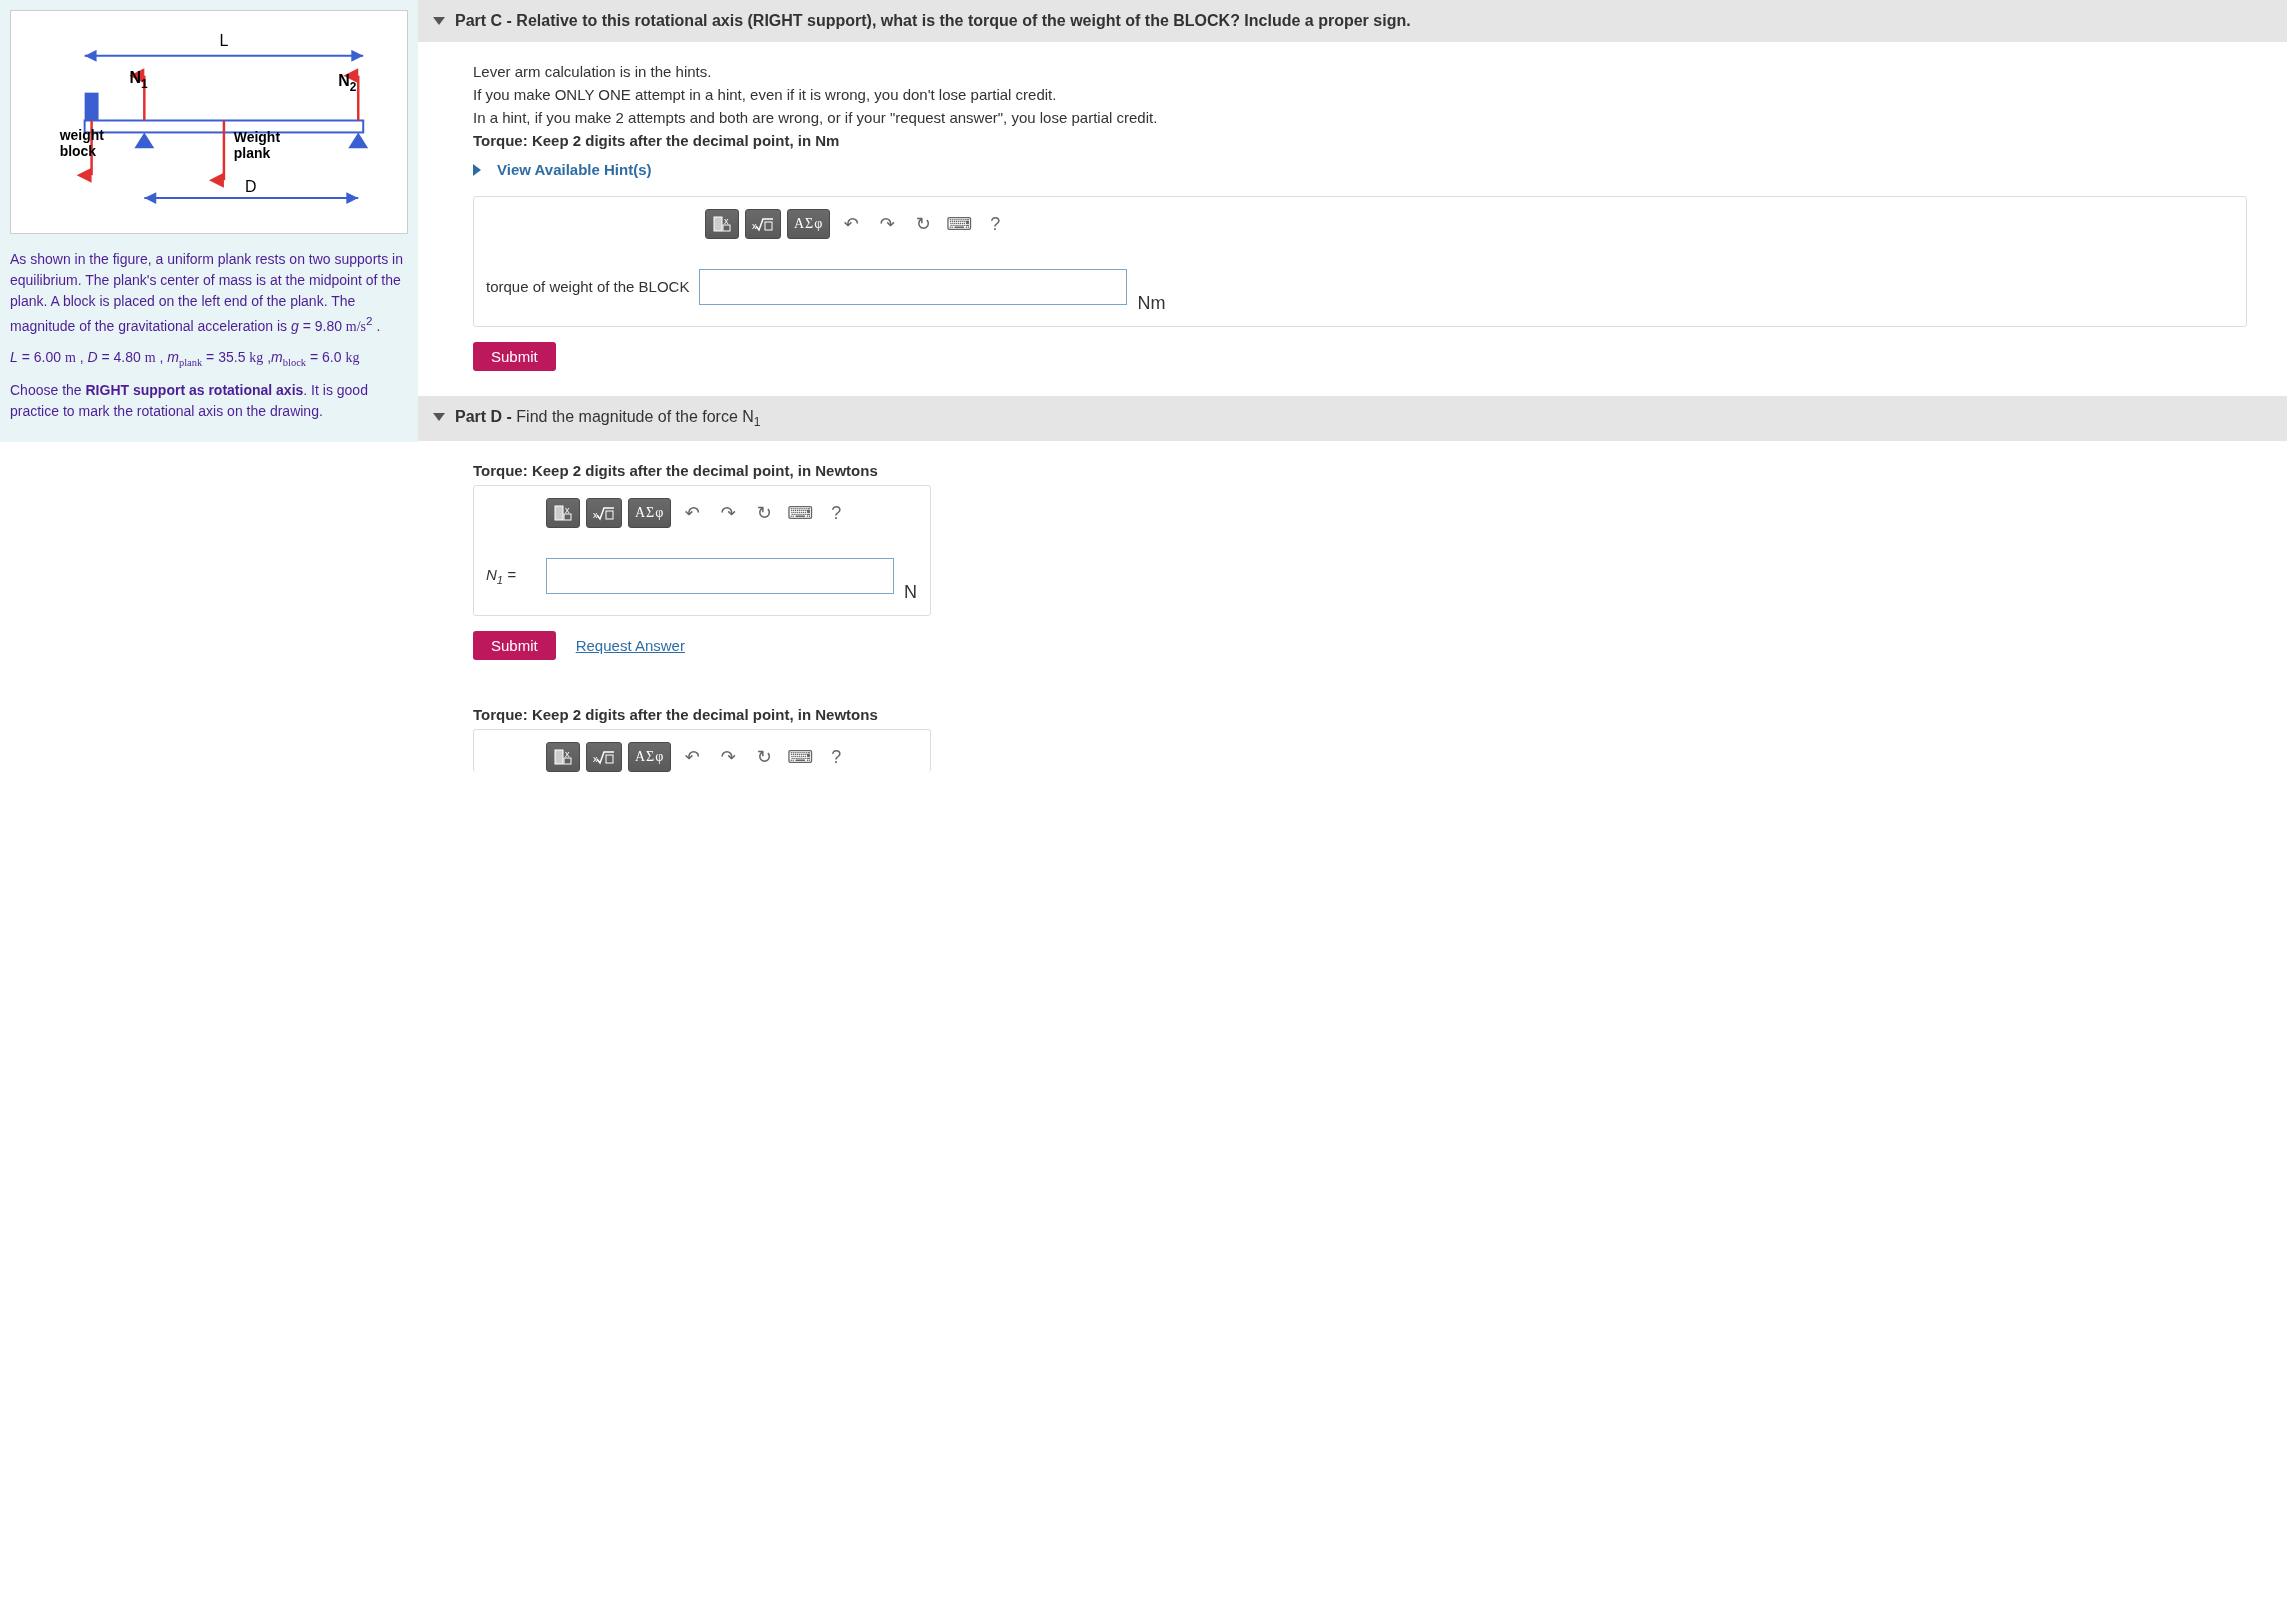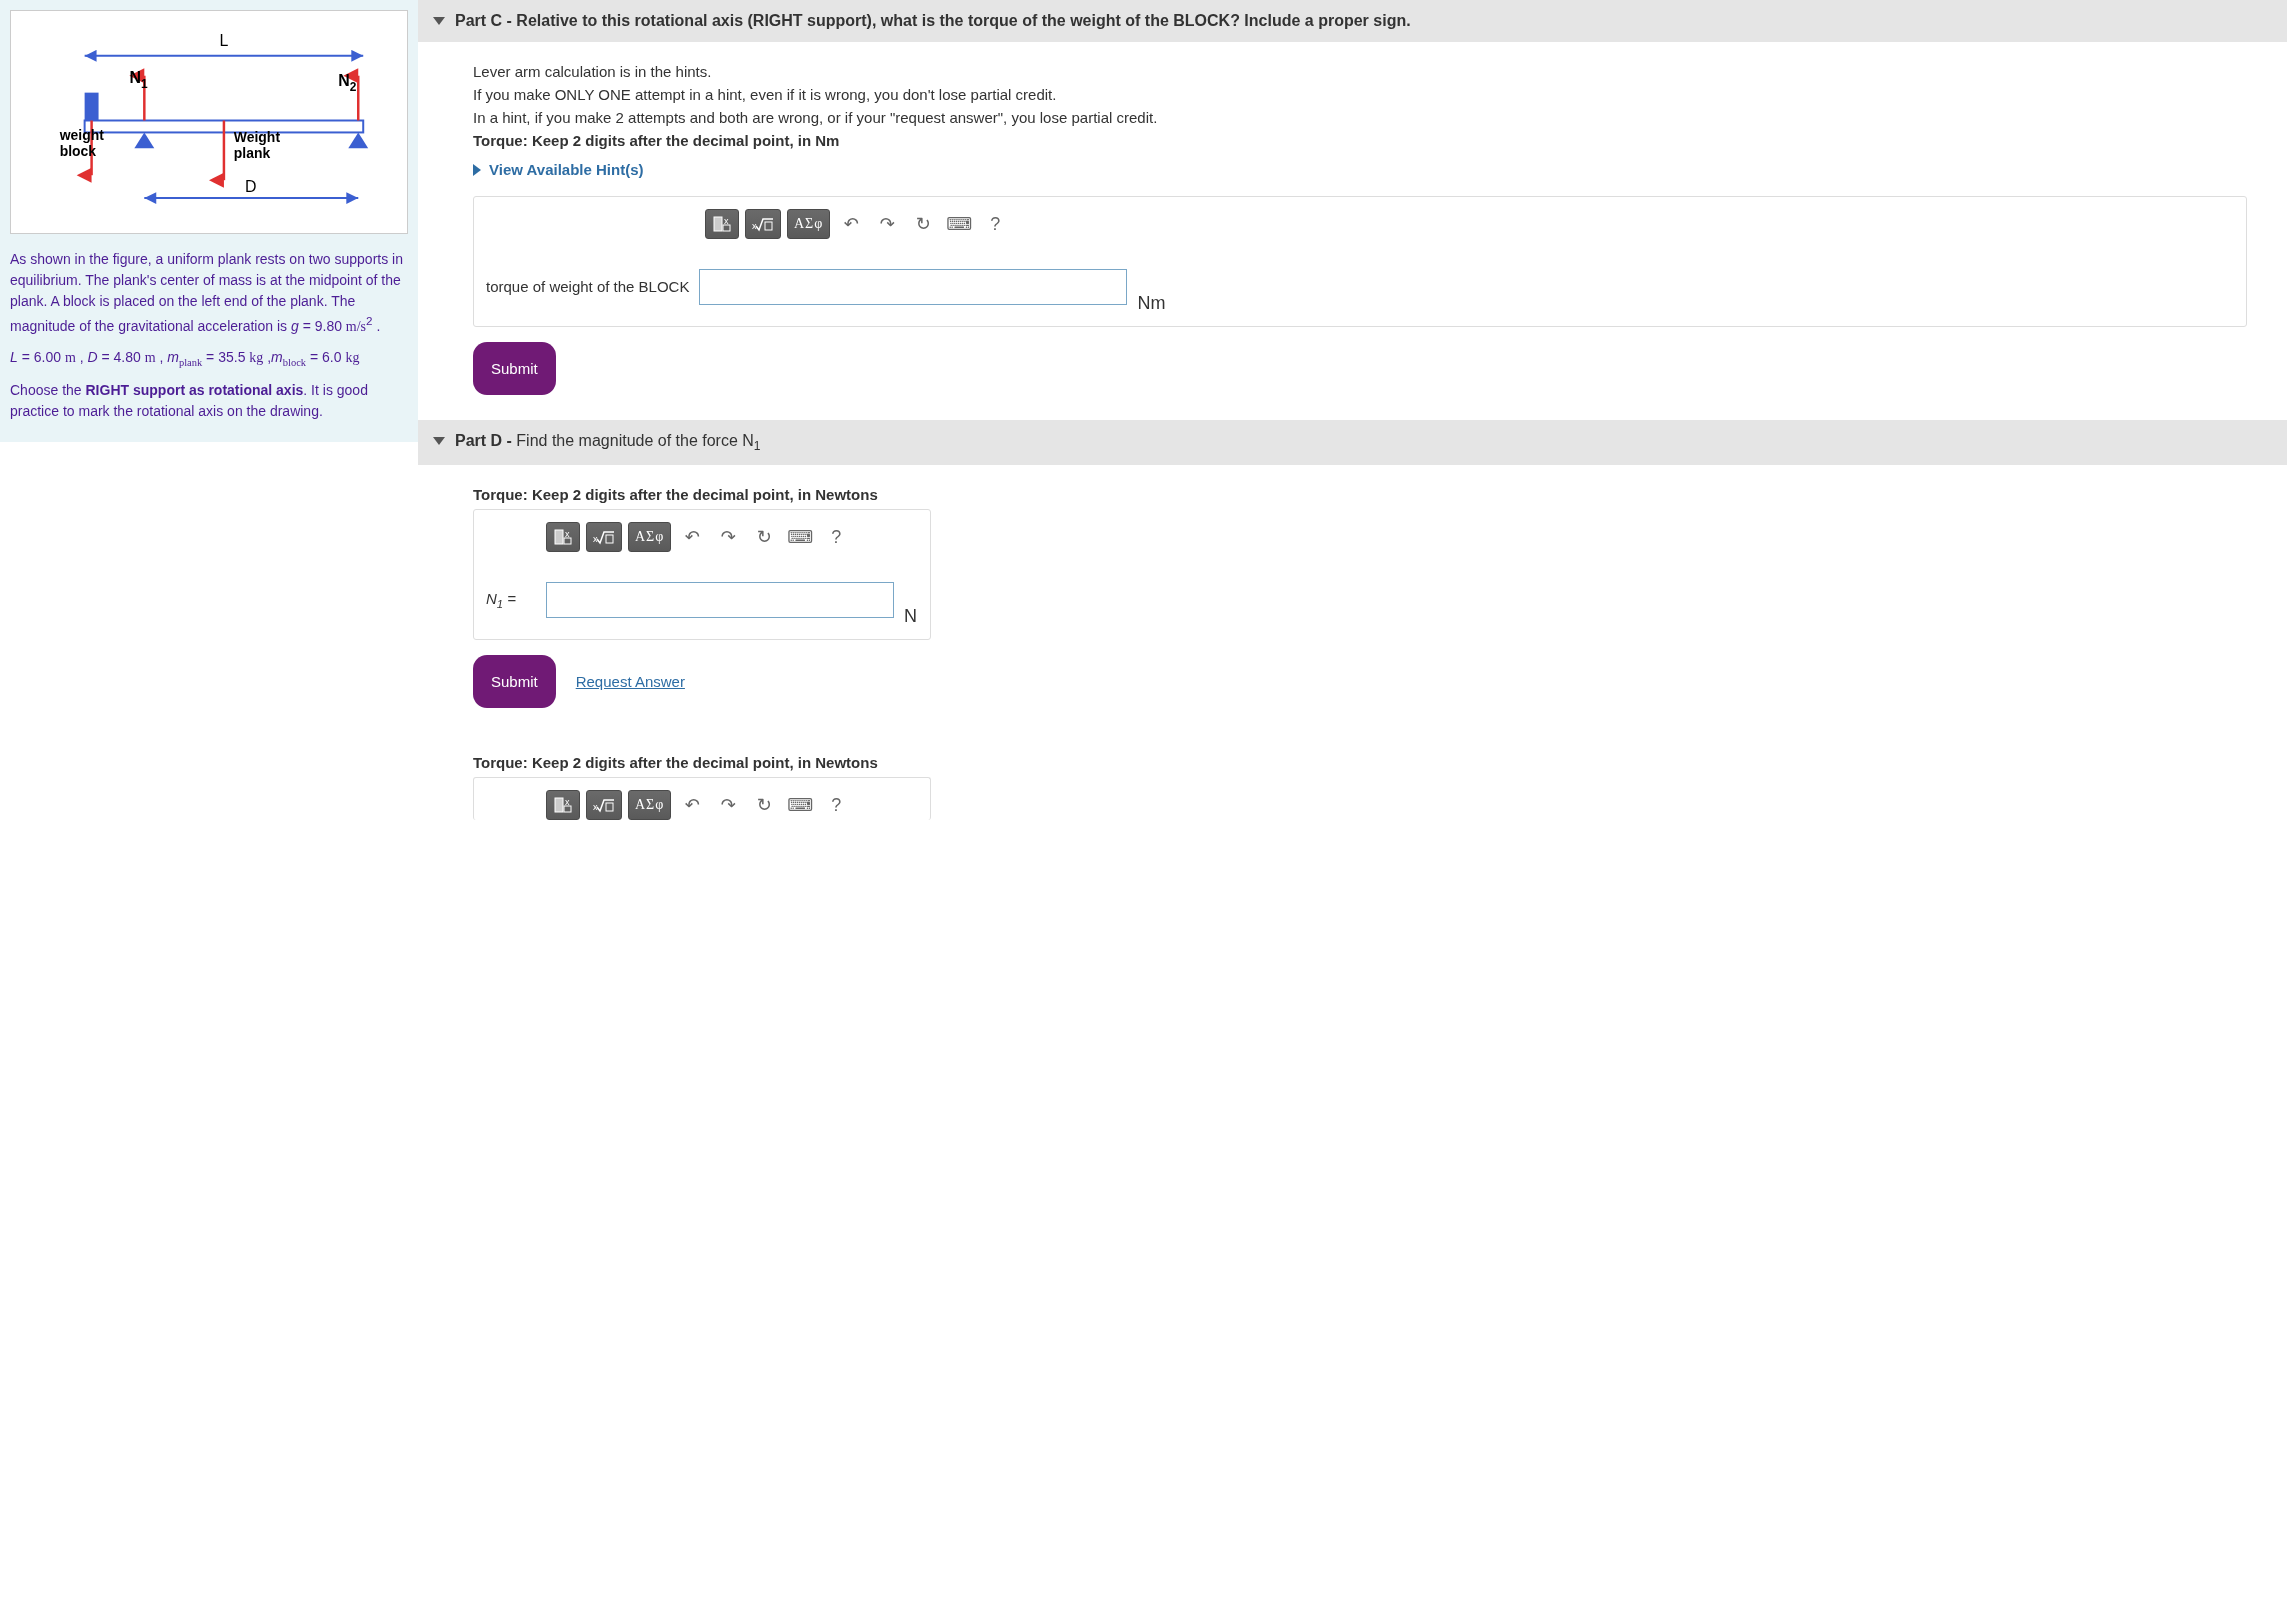--- a/index.html
+++ b/index.html
@@ -46,21 +46,21 @@
     margin-top: 5px;
     flex-shrink: 0;
   }
   .part-header .ttl { font-weight: normal; }
   .part-header .ttl b { font-weight: bold; }
   .part-body { padding: 15px 40px 25px 55px; }
   .info-line { font-size: 15px; margin: 6px 0; color: #333; }
   .info-line b { font-weight: bold; }
   .hint-toggle {
     color: #2e6da4; font-weight: bold; font-size: 15px;
-    display: flex; align-items: center; gap: 8px;
+    display: flex; align-items: center; gap: 16px;
     cursor: pointer; margin: 12px 0 18px 0;
   }
   .hint-toggle .tri {
     width: 0; height: 0;
     border-top: 6px solid transparent;
     border-bottom: 6px solid transparent;
     border-left: 8px solid #2e6da4;
   }
   .answer-box {
     border: 1px solid #ddd;
@@ -96,25 +96,25 @@
   .ans-input {
     border: 1px solid #7aa7c7;
     height: 36px;
     flex: 1;
     max-width: 348px;
     padding: 4px 8px;
     font-size: 15px;
   }
   .unit { font-size: 18px; color: #333; margin-top: 34px; }
   .submit-btn {
-    background: #701a75;
+    background: #be185d;
     color: #fff;
     border: none;
-    border-radius: 14px;
-    padding: 18px 18px;
+    border-radius: 3px;
+    padding: 6px 18px;
     font-size: 15px;
     cursor: pointer;
   }
   .submit-row { display: flex; align-items: center; gap: 20px; }
   .req-answer { color: #2e6da4; text-decoration: underline; font-size: 15px; cursor: pointer; }
   .answer-box.narrow { max-width: 458px; }
   sub { font-size: 0.75em; }
 </style>
 </head>
 <body>

